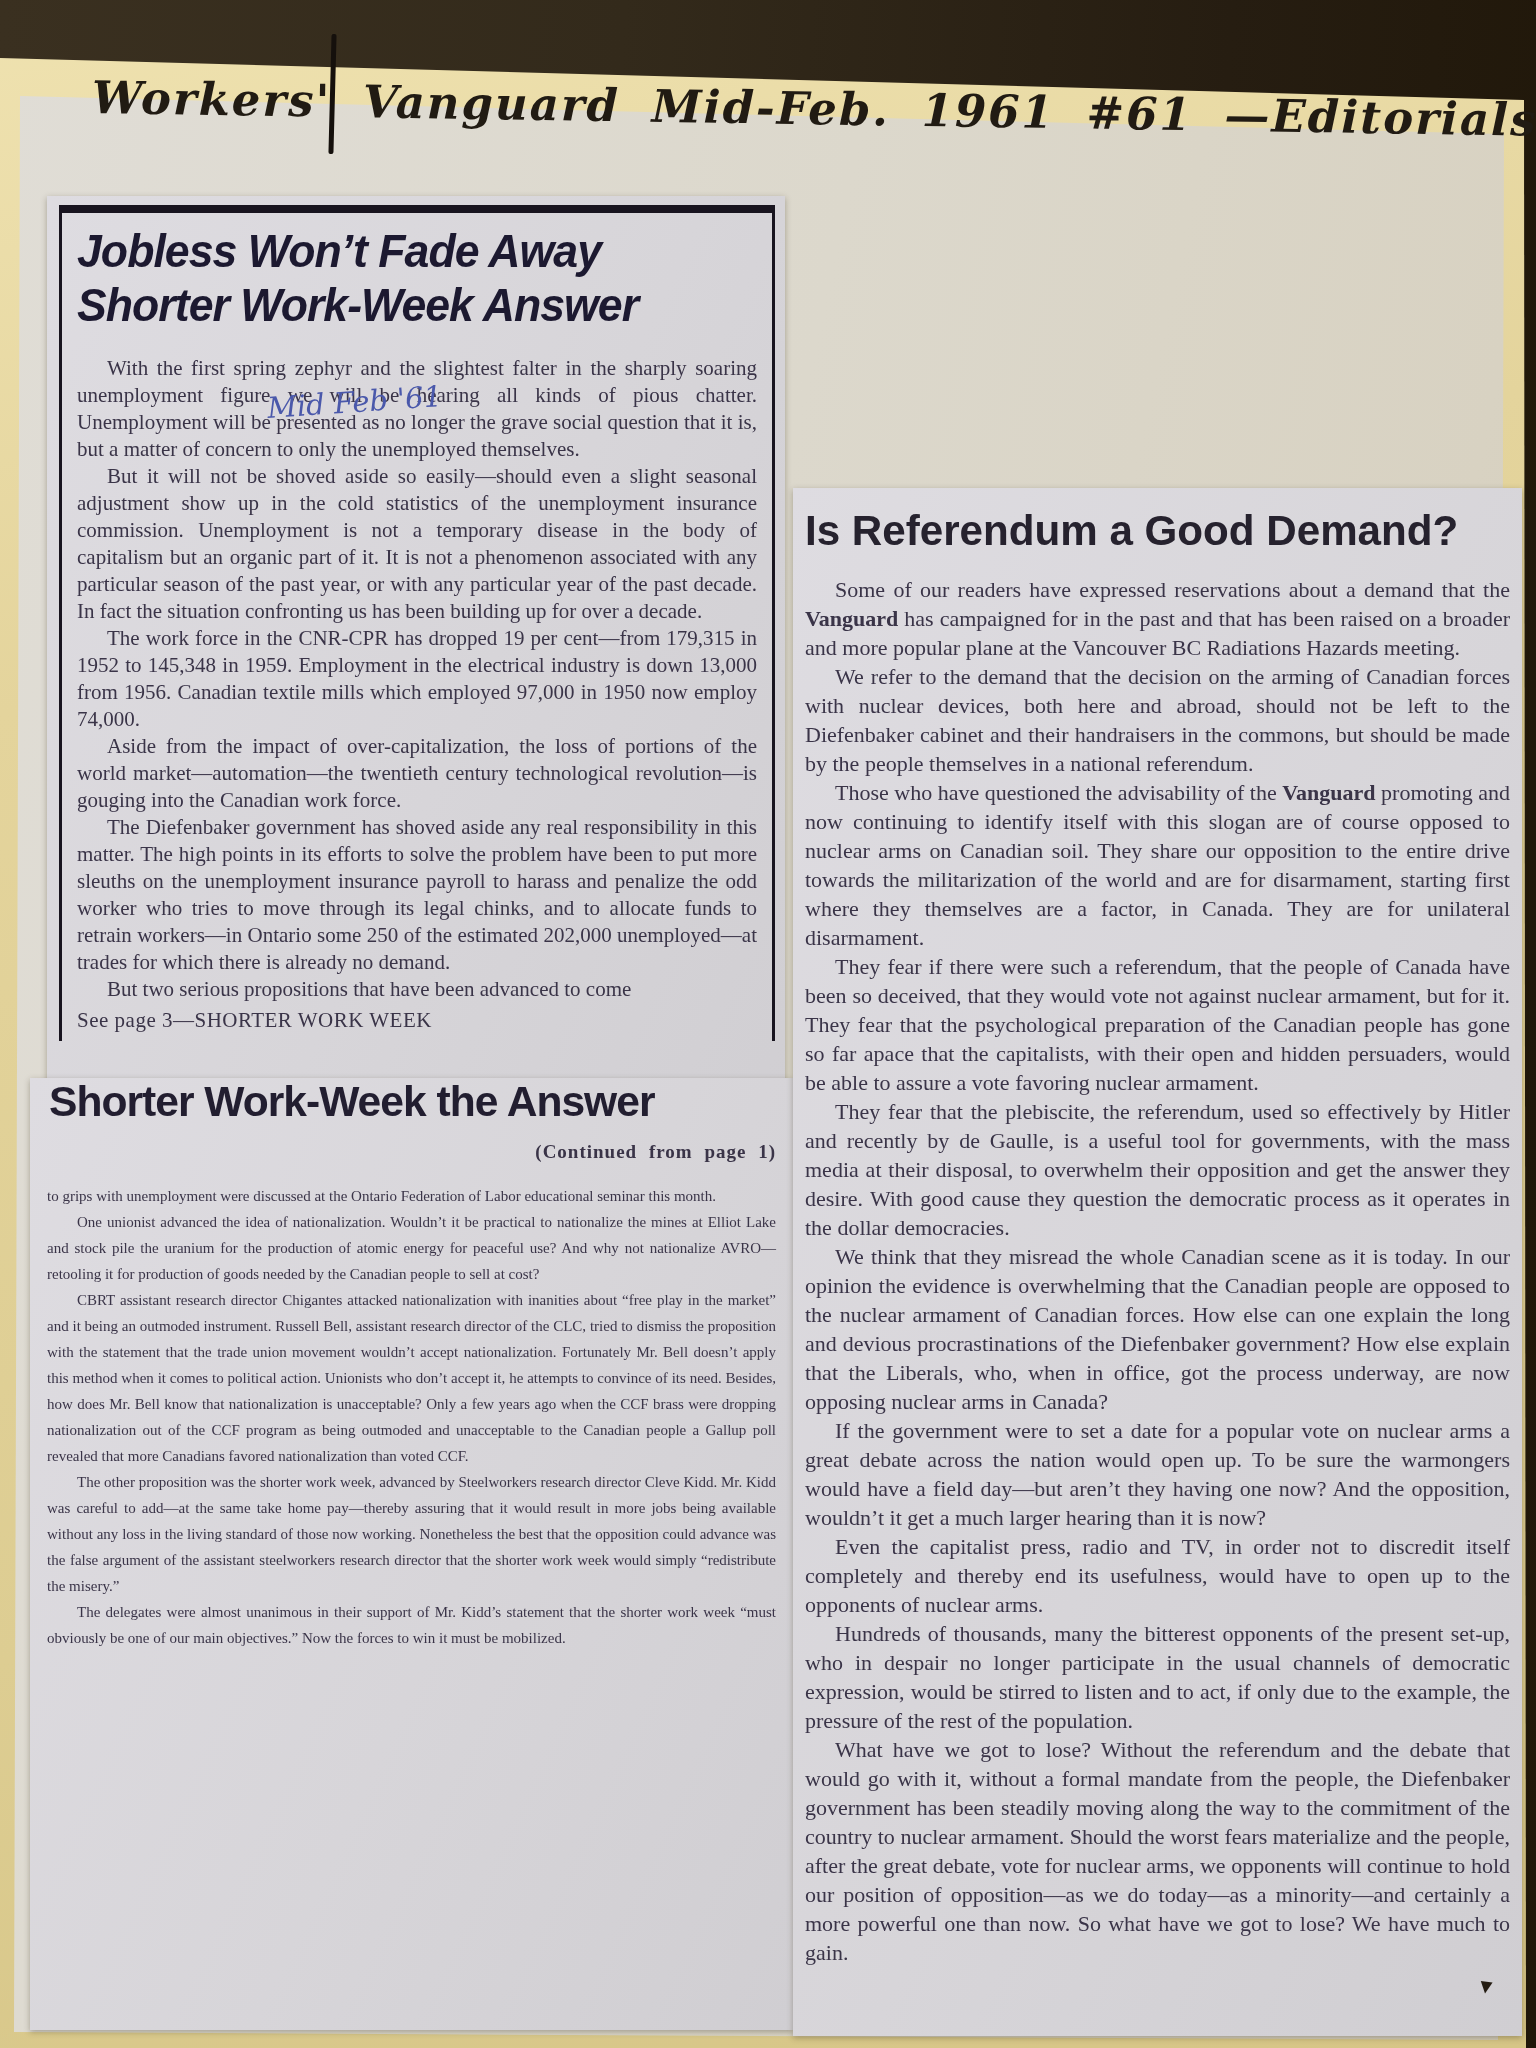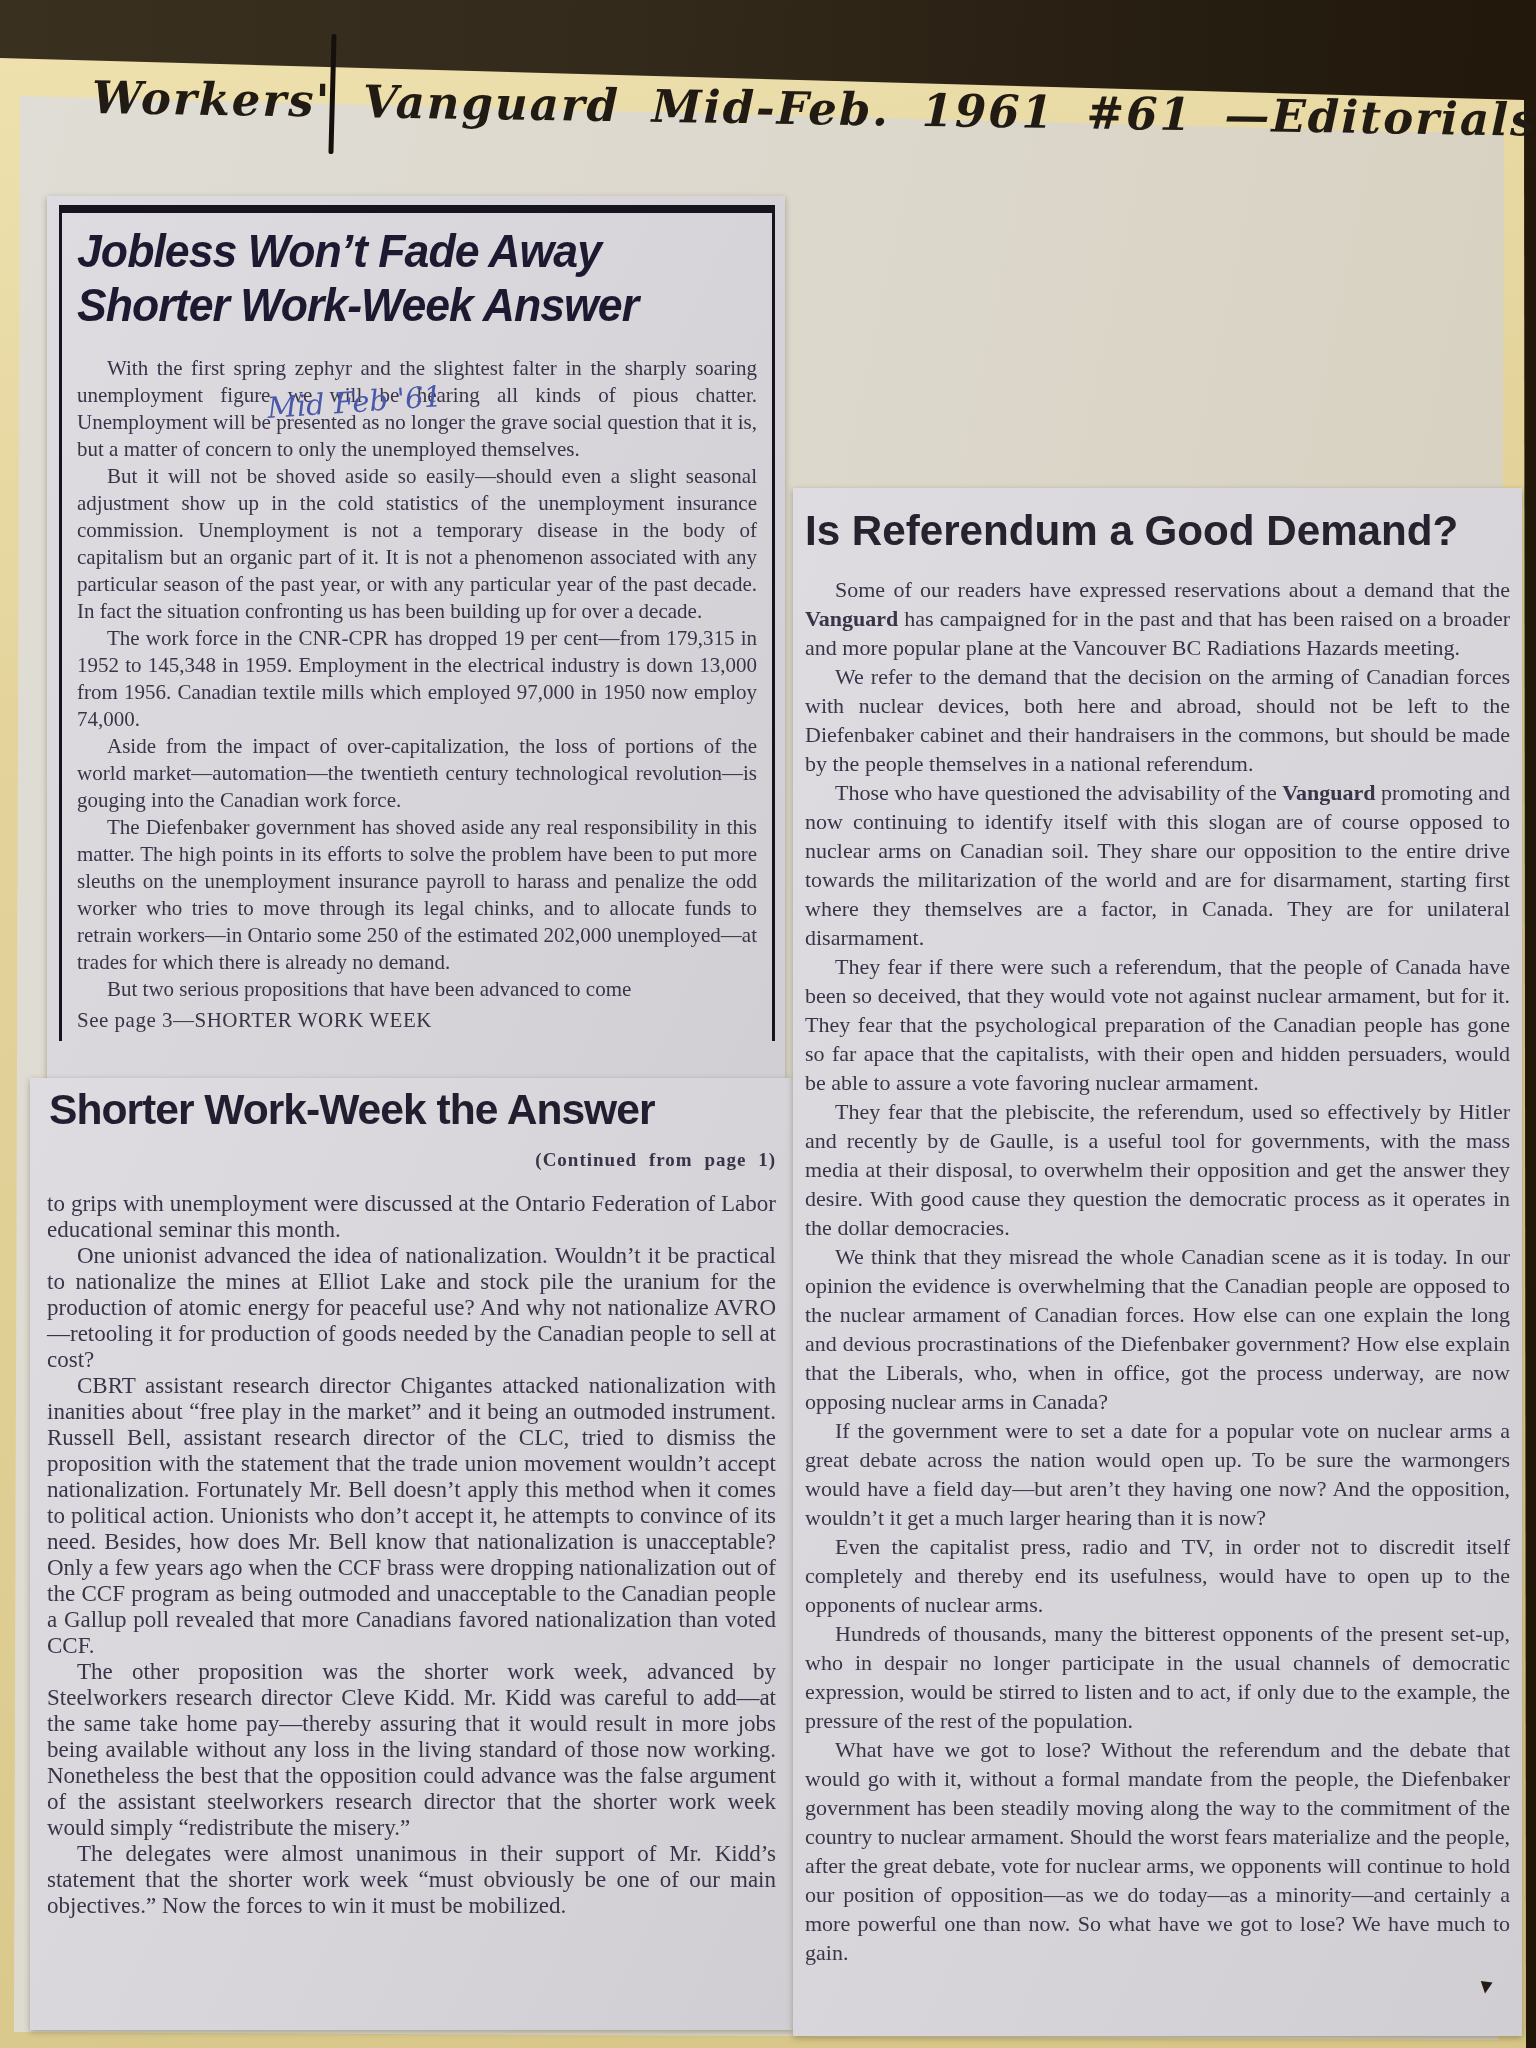--- a/index.html
+++ b/index.html
@@ -49,31 +49,31 @@
   .hl-line{display:block;transform:scaleX(0.97);transform-origin:left;}
   .blue-note{
     position:absolute;left:205px;top:172px;z-index:2;
     font-family:"DejaVu Serif",serif;font-style:italic;
     font-size:29px;color:#4a58ab;transform:rotate(-4deg);white-space:nowrap;
   }
   .bodytext{text-align:justify;}
   .bodytext p{margin:0;text-indent:30px;hyphens:none;}
   .clip-jobless .bodytext{margin-top:22px;font-size:21px;line-height:27px;}
   .see-page{text-indent:0 !important;text-align:left;margin-top:4px !important;letter-spacing:0.5px;}
-  .clip-shorter{left:30px;top:1078px;width:763px;height:952px;padding:8px 17px 0 17px;box-sizing:border-box;}
+  .clip-shorter{left:30px;top:1078px;width:763px;height:952px;padding:0 17px 0 17px;box-sizing:border-box;}
   .headline-gothic{
     margin:0 0 0 2px;font-family:"Liberation Sans",sans-serif;font-weight:700;
     font-size:43px;line-height:1.1;color:#221e30;letter-spacing:-1px;
     transform:scaleX(0.99);transform-origin:left;
   }
   .subhead{
     text-align:right;font-weight:700;font-size:19px;color:#3a3448;
     margin:16px 0 20px 0;letter-spacing:1px;word-spacing:6px;
   }
-  .clip-shorter .bodytext{font-size:23px;line-height:26px;}
+  .clip-shorter .bodytext{font-size:15px;line-height:26px;}
   .noindent{text-indent:0 !important;}
   .clip-referendum{left:793px;top:488px;width:729px;height:1548px;padding:18px 12px 0 12px;box-sizing:border-box;}
   .headline-futura{
     margin:0;font-family:"Liberation Sans",sans-serif;font-weight:700;
     font-size:43px;line-height:1.12;color:#26222e;letter-spacing:0px;
     transform:scaleX(0.98);transform-origin:left;
   }
   .clip-referendum .bodytext{margin-top:21px;font-size:22px;line-height:29px;}
   .vanguard-bold{font-weight:700;}
   .bottom-mark{

